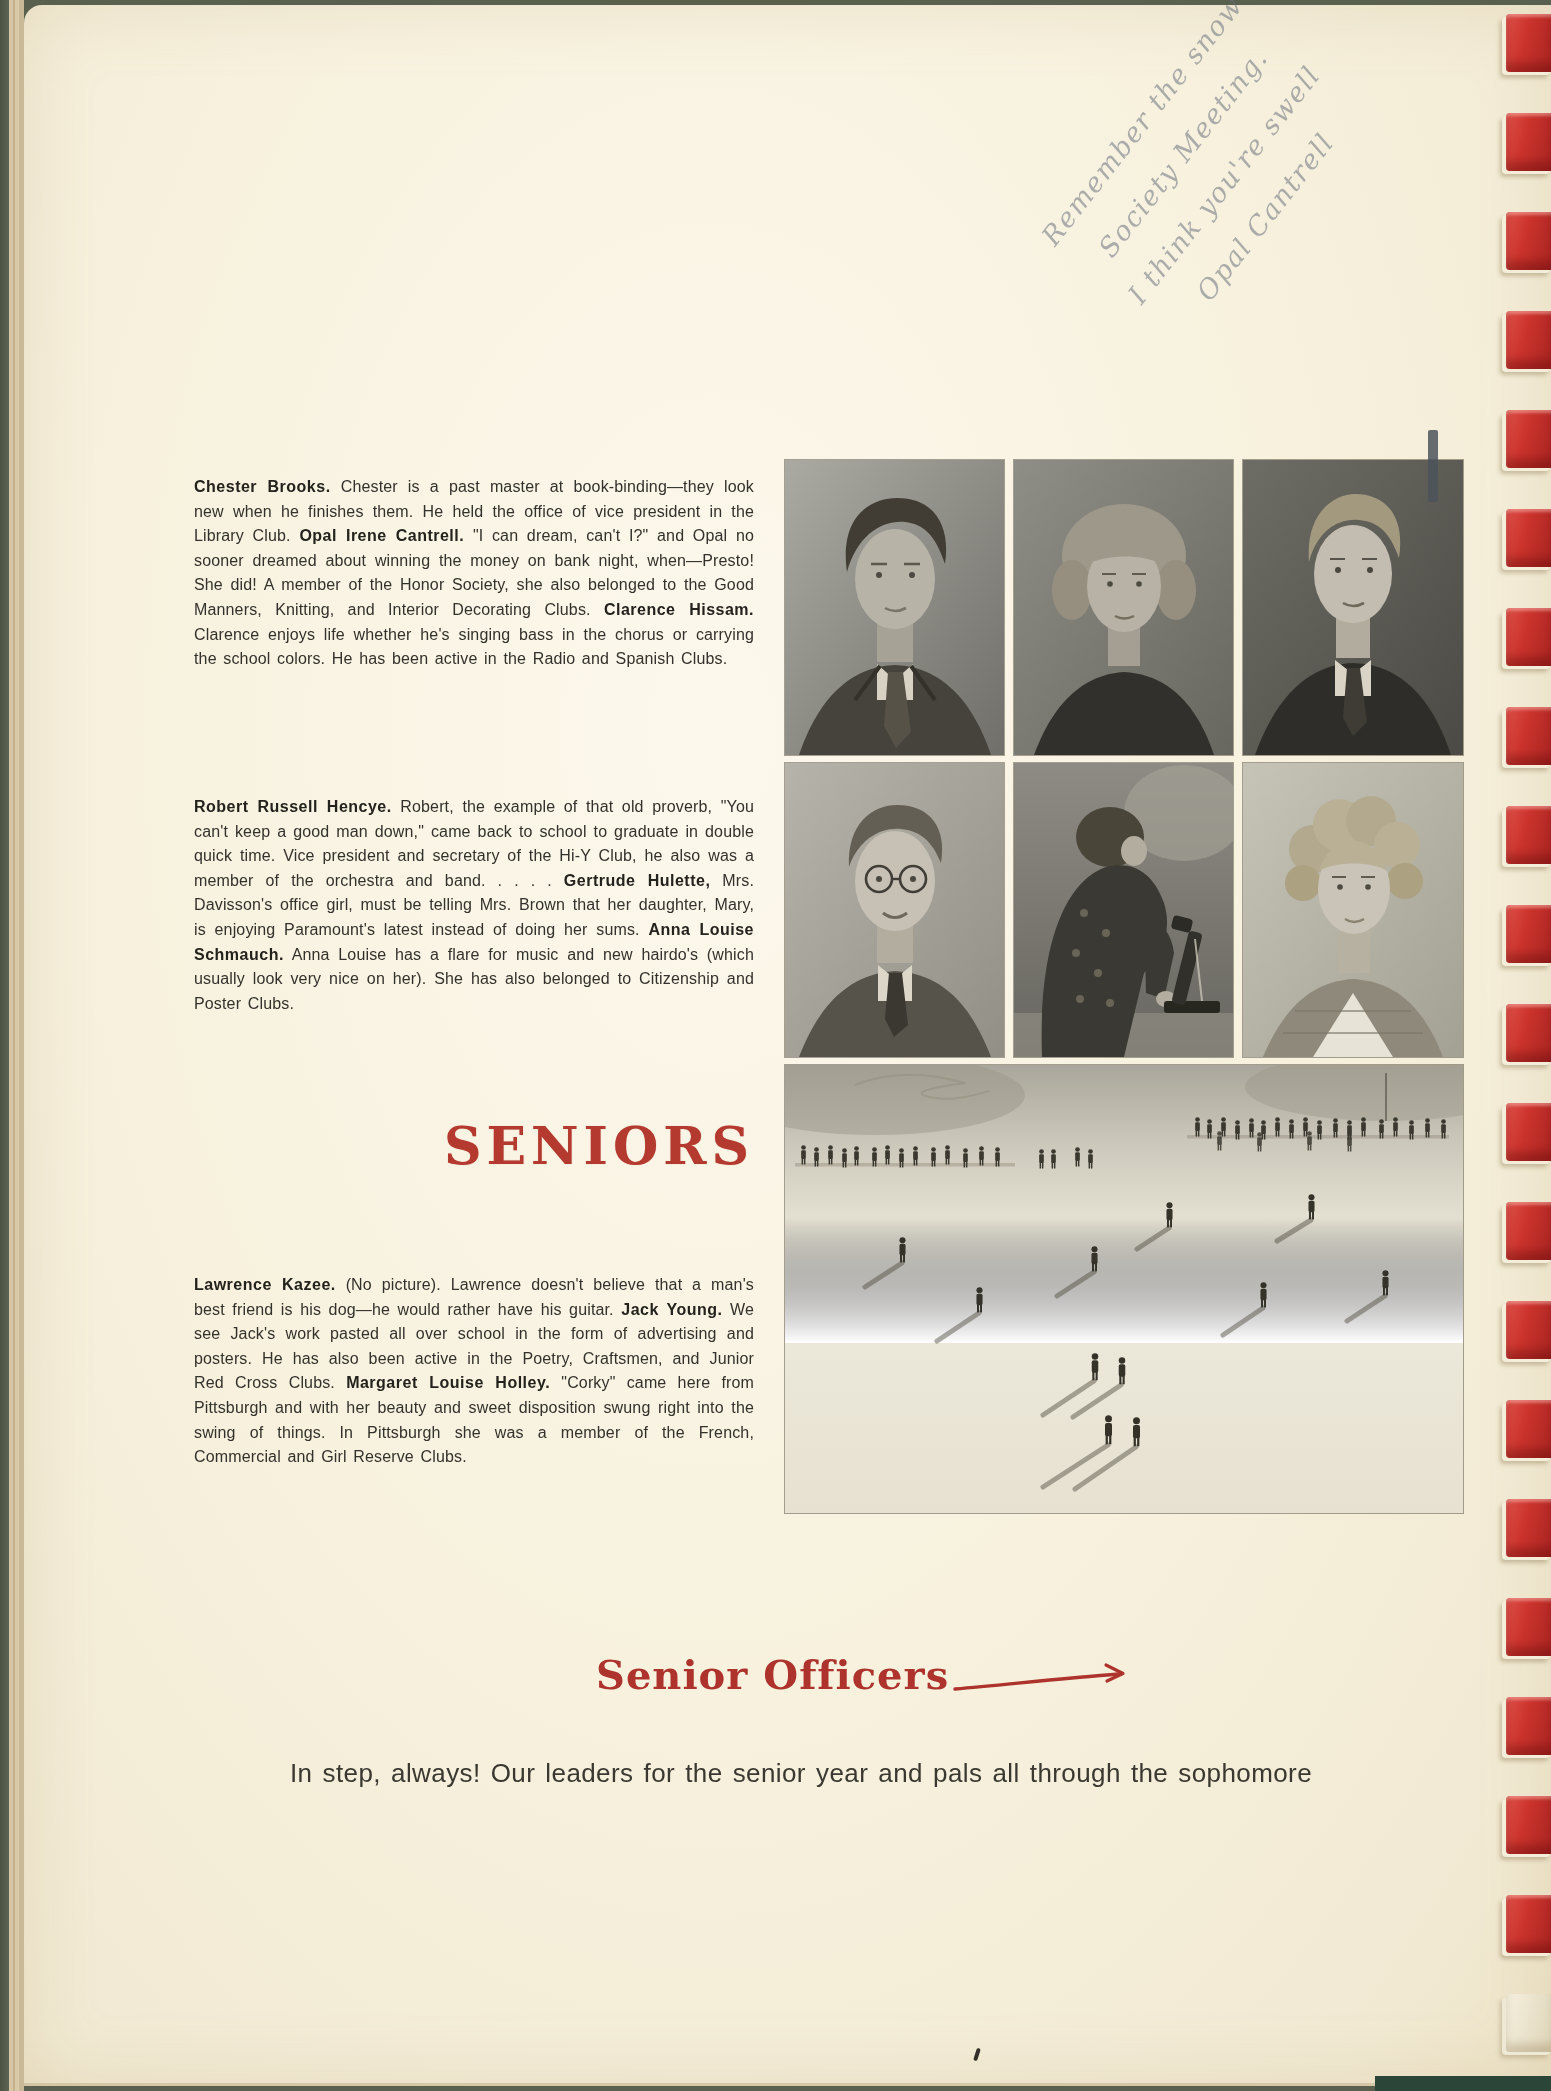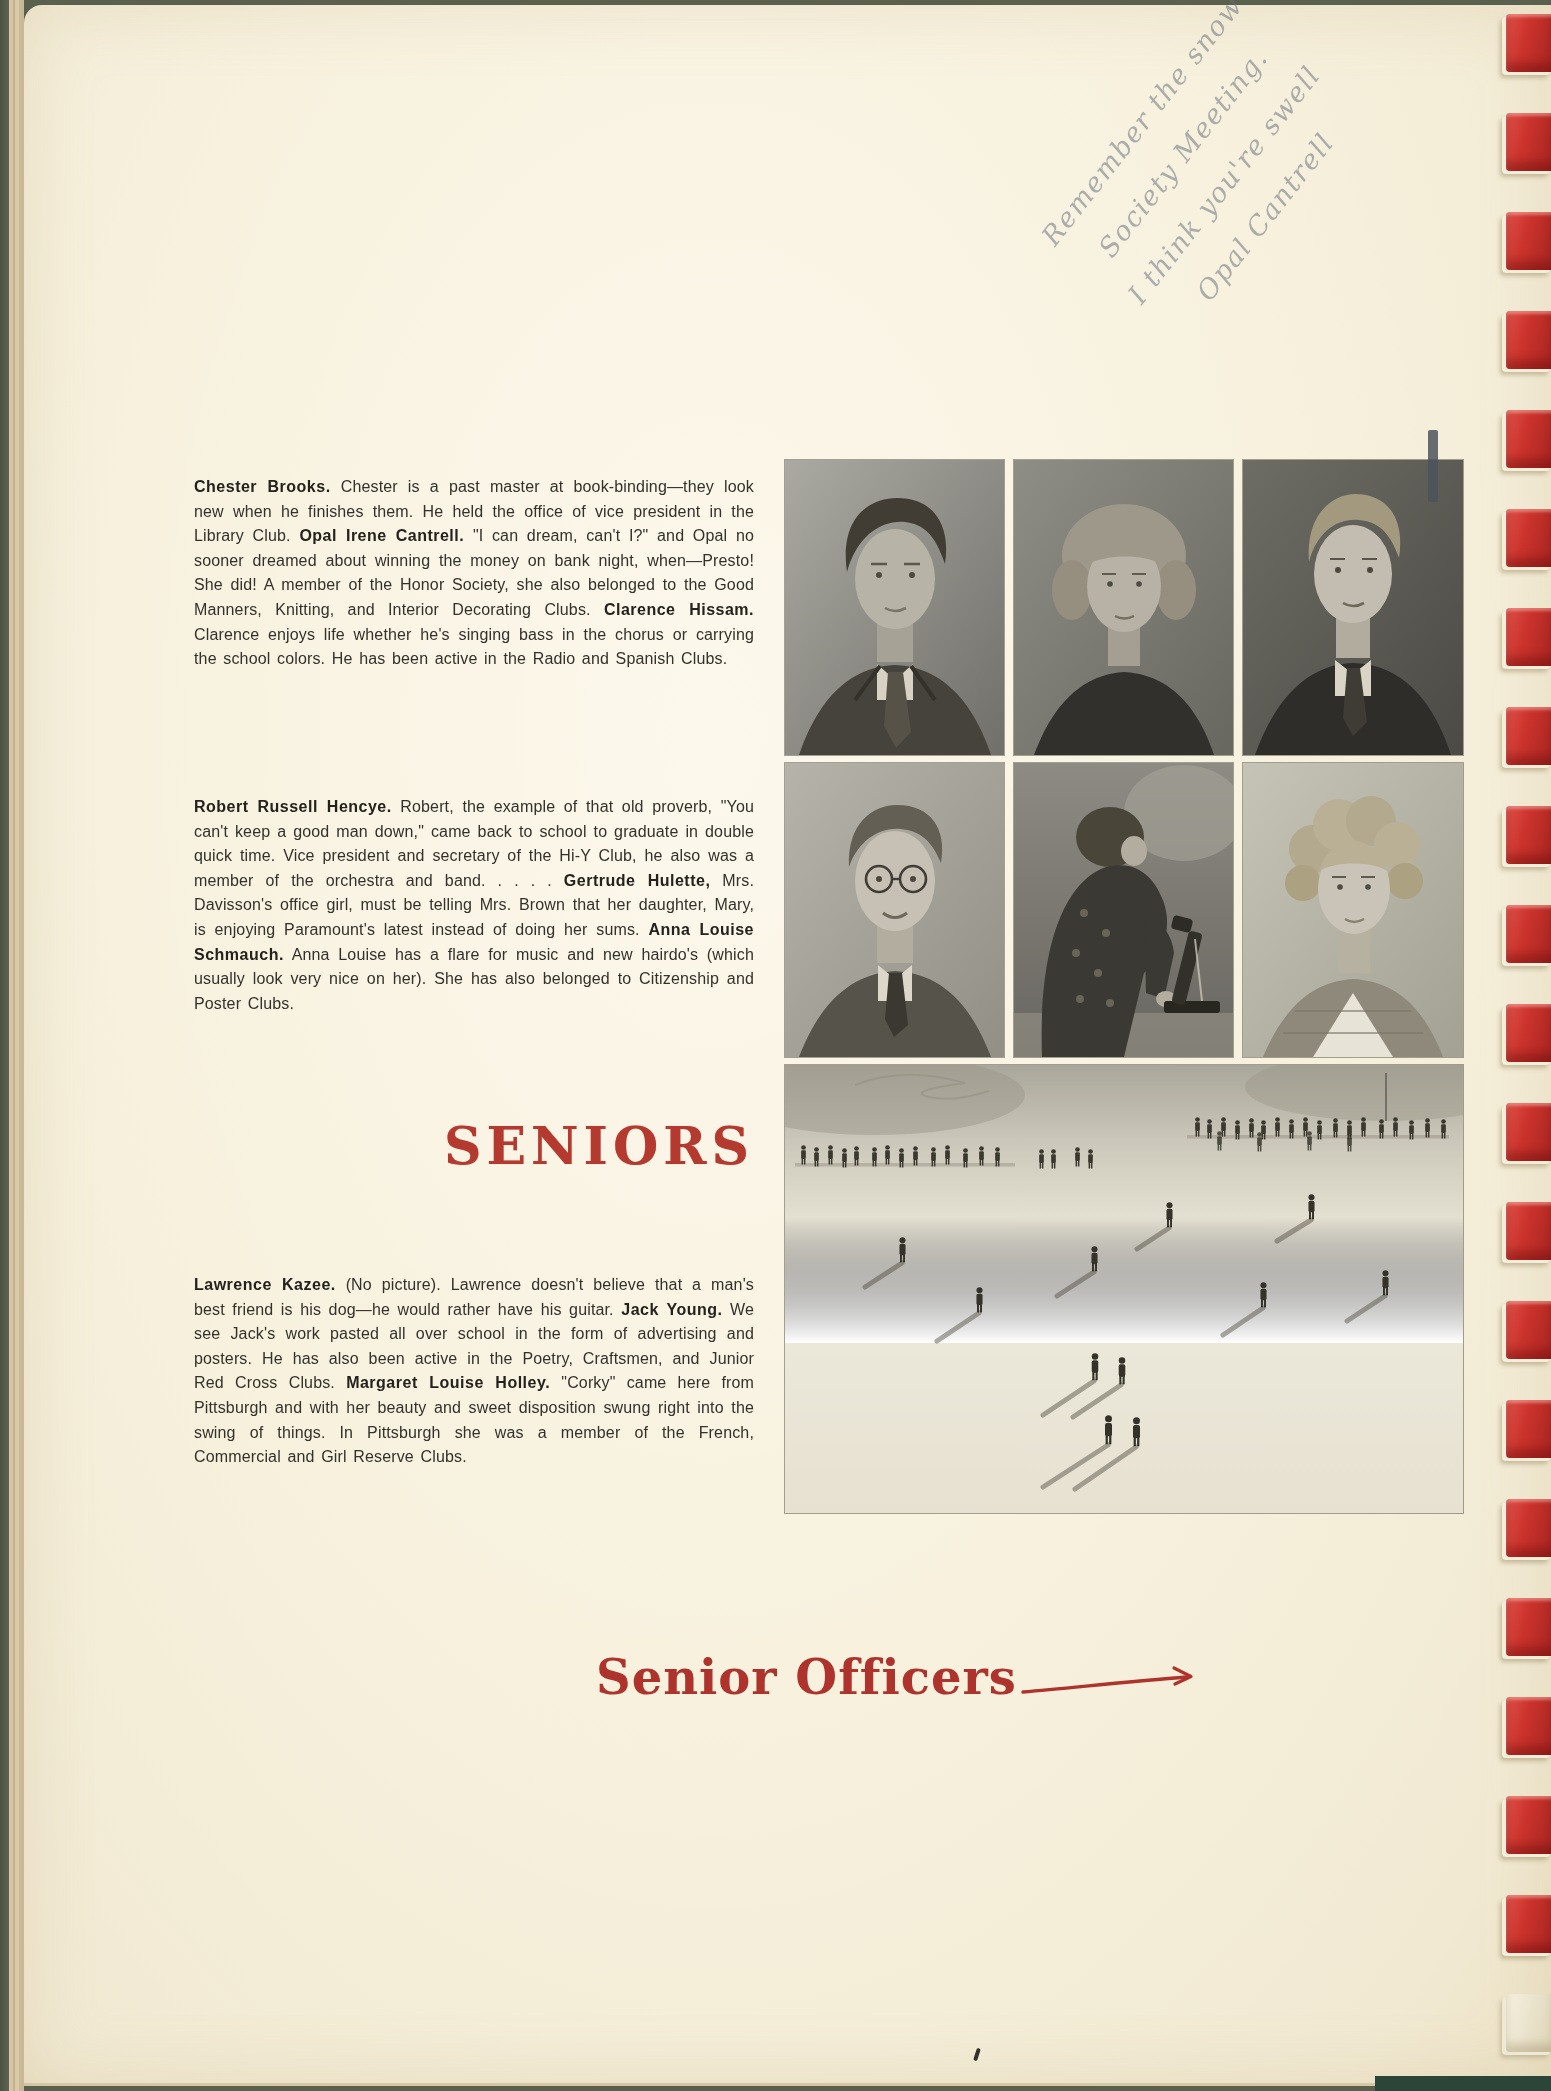--- a/index.html
+++ b/index.html
@@ -31,21 +31,21 @@
               border-radius:2px;transform:rotate(18deg);}
   
   .bio{position:absolute;left:170px;width:560px;margin:0;font-size:16px;line-height:24.6px;
        text-align:justify;color:#33312b;letter-spacing:.15px;word-spacing:2px;}
   .bio b{font-weight:700;color:#24221d;letter-spacing:.5px;}
   #p1{top:470px;} #p2{top:790px;} #p3{top:1268px;}
   .seniors{position:absolute;left:170px;top:1110px;width:560px;margin:0;text-align:right;
            font-family:"DejaVu Serif",serif;font-weight:700;font-size:52px;letter-spacing:5px;
            color:#b43a30;text-shadow:0 0 1px rgba(180,58,48,.4);}
   .officers{position:absolute;left:572px;top:1644px;display:flex;align-items:center;
-            font-family:"DejaVu Serif",serif;font-weight:700;font-size:48px;letter-spacing:1px;
+            font-family:"DejaVu Serif",serif;font-weight:700;font-size:40px;letter-spacing:1px;
             color:#ad332c;white-space:nowrap;}
   .officers svg{margin-left:2px;margin-top:10px;}
   .caption{position:absolute;left:223px;top:1752px;width:1108px;text-align:center;
            font-size:26px;line-height:33px;color:#3a3831;letter-spacing:.4px;word-spacing:2.5px;}
   
   .handwriting{position:absolute;left:945px;top:60px;width:470px;transform:rotate(-52deg);
                color:rgba(108,114,128,.55);font-family:"DejaVu Serif",serif;font-style:italic;
                font-size:27px;line-height:52px;text-align:center;letter-spacing:1.5px;}
   
   .photo-grid{position:absolute;left:761px;top:455px;width:678px;height:1053px;}
@@ -86,20 +86,21 @@
 
     <div class="officers">
       <span>Senior Officers</span>
         <svg width="190" height="40" viewBox="0 0 190 40">
         <path d="M4 30 C60 25 115 19 168 15" fill="none" stroke="#ad332c" stroke-width="3.4" stroke-linecap="round"></path>
         <path d="M155 6 L172 14.5 L156 22" fill="none" stroke="#ad332c" stroke-width="3.2" stroke-linecap="round" stroke-linejoin="round"></path>
       </svg>
     </div>
 
     <div class="caption">
+      <div>In step, always!  Our leaders for the senior year and pals all through the sophomore</div>
     </div>
 
     <div class="photo-grid">
 
       <div class="cell c1" aria-label="portrait of a young man with dark side-parted hair wearing a suit and tie">
         <svg viewBox="0 0 219 295">
           <defs>
               <linearGradient id="g1" x1="0" y1="0" x2="1" y2="1">
             <stop offset="0" stop-color="#aaa9a2"></stop>
                 <stop offset="1" stop-color="#716f69"></stop>

